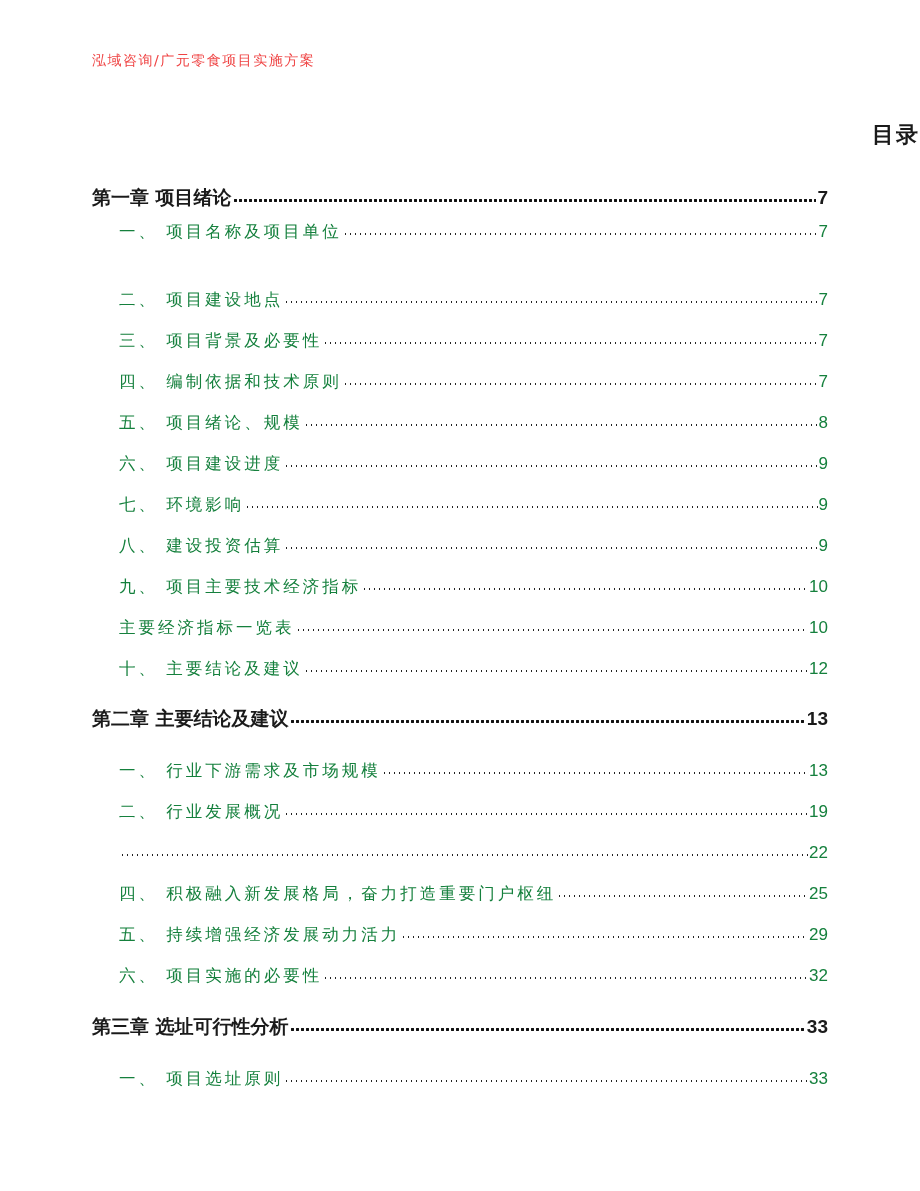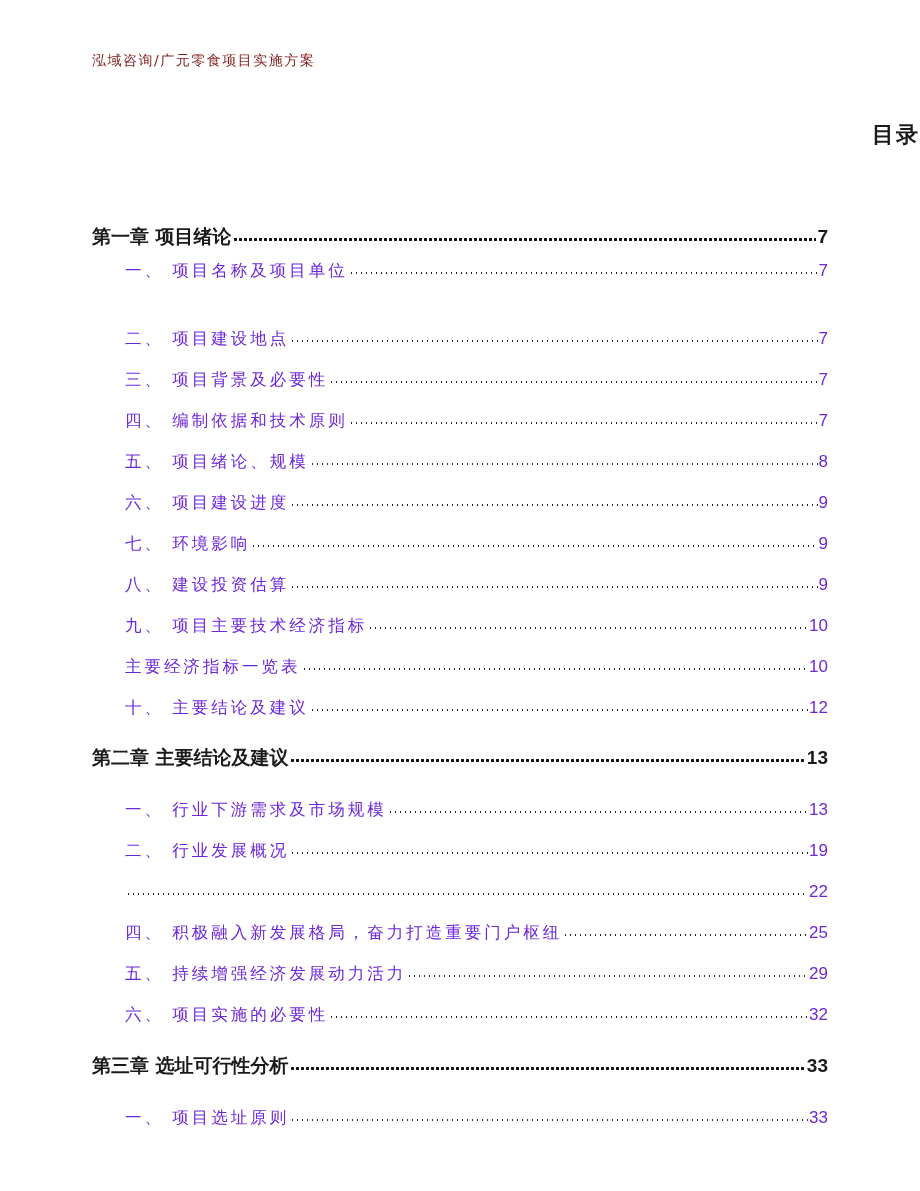--- a/index.html
+++ b/index.html
@@ -3,33 +3,33 @@
   <meta charset="utf-8">
   <style>
     html, body { margin: 0; padding: 0; background: #ffffff; }
     body {
       width: 920px; height: 1191px; position: relative; overflow: hidden;
       font-family: "DejaVu Sans", "Liberation Sans", sans-serif;
       color: #1a1a1a;
     }
     .header {
       position: absolute; left: 92px; top: 52px;
-      font-size: 14px; letter-spacing: 1.5px; color: #7f1d1d;
+      font-size: 14px; letter-spacing: 1.5px; color: #ef4444;
     }
     .title {
       position: absolute; left: 0; right: 0; top: 120px;
       text-align: right; font-size: 22px; font-weight: bold; letter-spacing: 2px;
     }
     .toc { position: absolute; left: 0; top: 0; width: 920px; }
     .row {
       position: absolute; display: flex; align-items: baseline;
-      right: 92px; white-space: nowrap; margin-top: 39px;
+      right: 92px; white-space: nowrap;
     }
     .row.chapter { left: 92px; font-size: 19px; font-weight: bold; }
-    .row.section { left: 125px; font-size: 16.5px; color: #6d28d9; letter-spacing: 3px; }
+    .row.section { left: 119px; font-size: 16.5px; color: #15803d; letter-spacing: 3px; }
     .row .label { flex: 0 0 auto; }
     .row .leader {
       flex: 1 1 auto; overflow: hidden; margin: 0 1px;
       position: relative; height: 1em;
     }
     .row .leader::after {
       content: "";
       position: absolute; left: 0; right: 0; bottom: 0.12em;
       height: 2px;
       background-image: radial-gradient(circle, #222 0.9px, transparent 1.1px);

